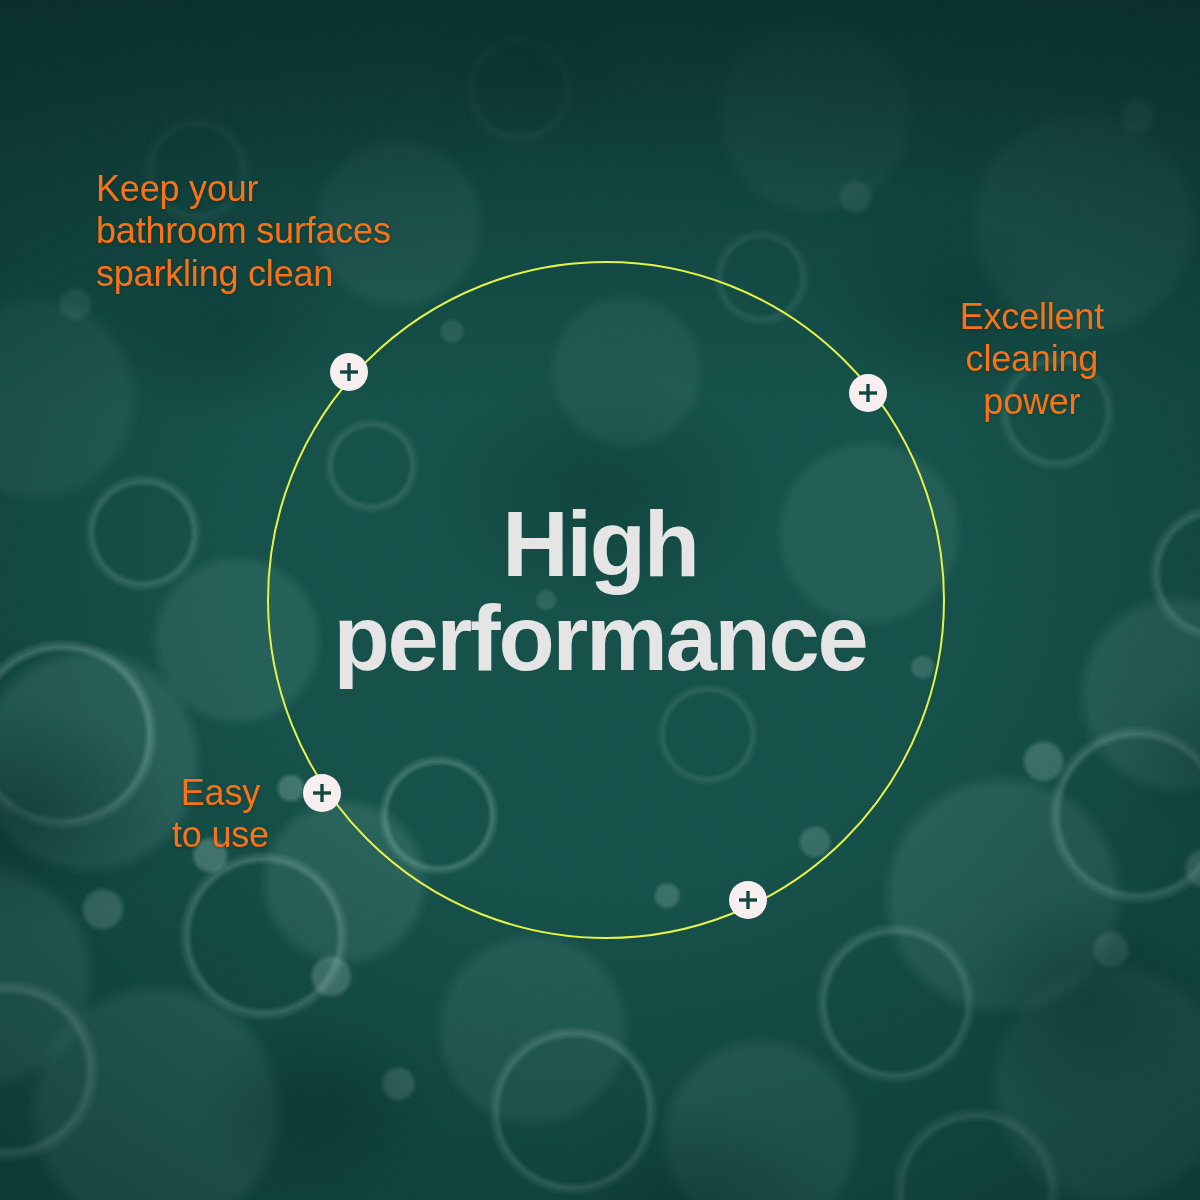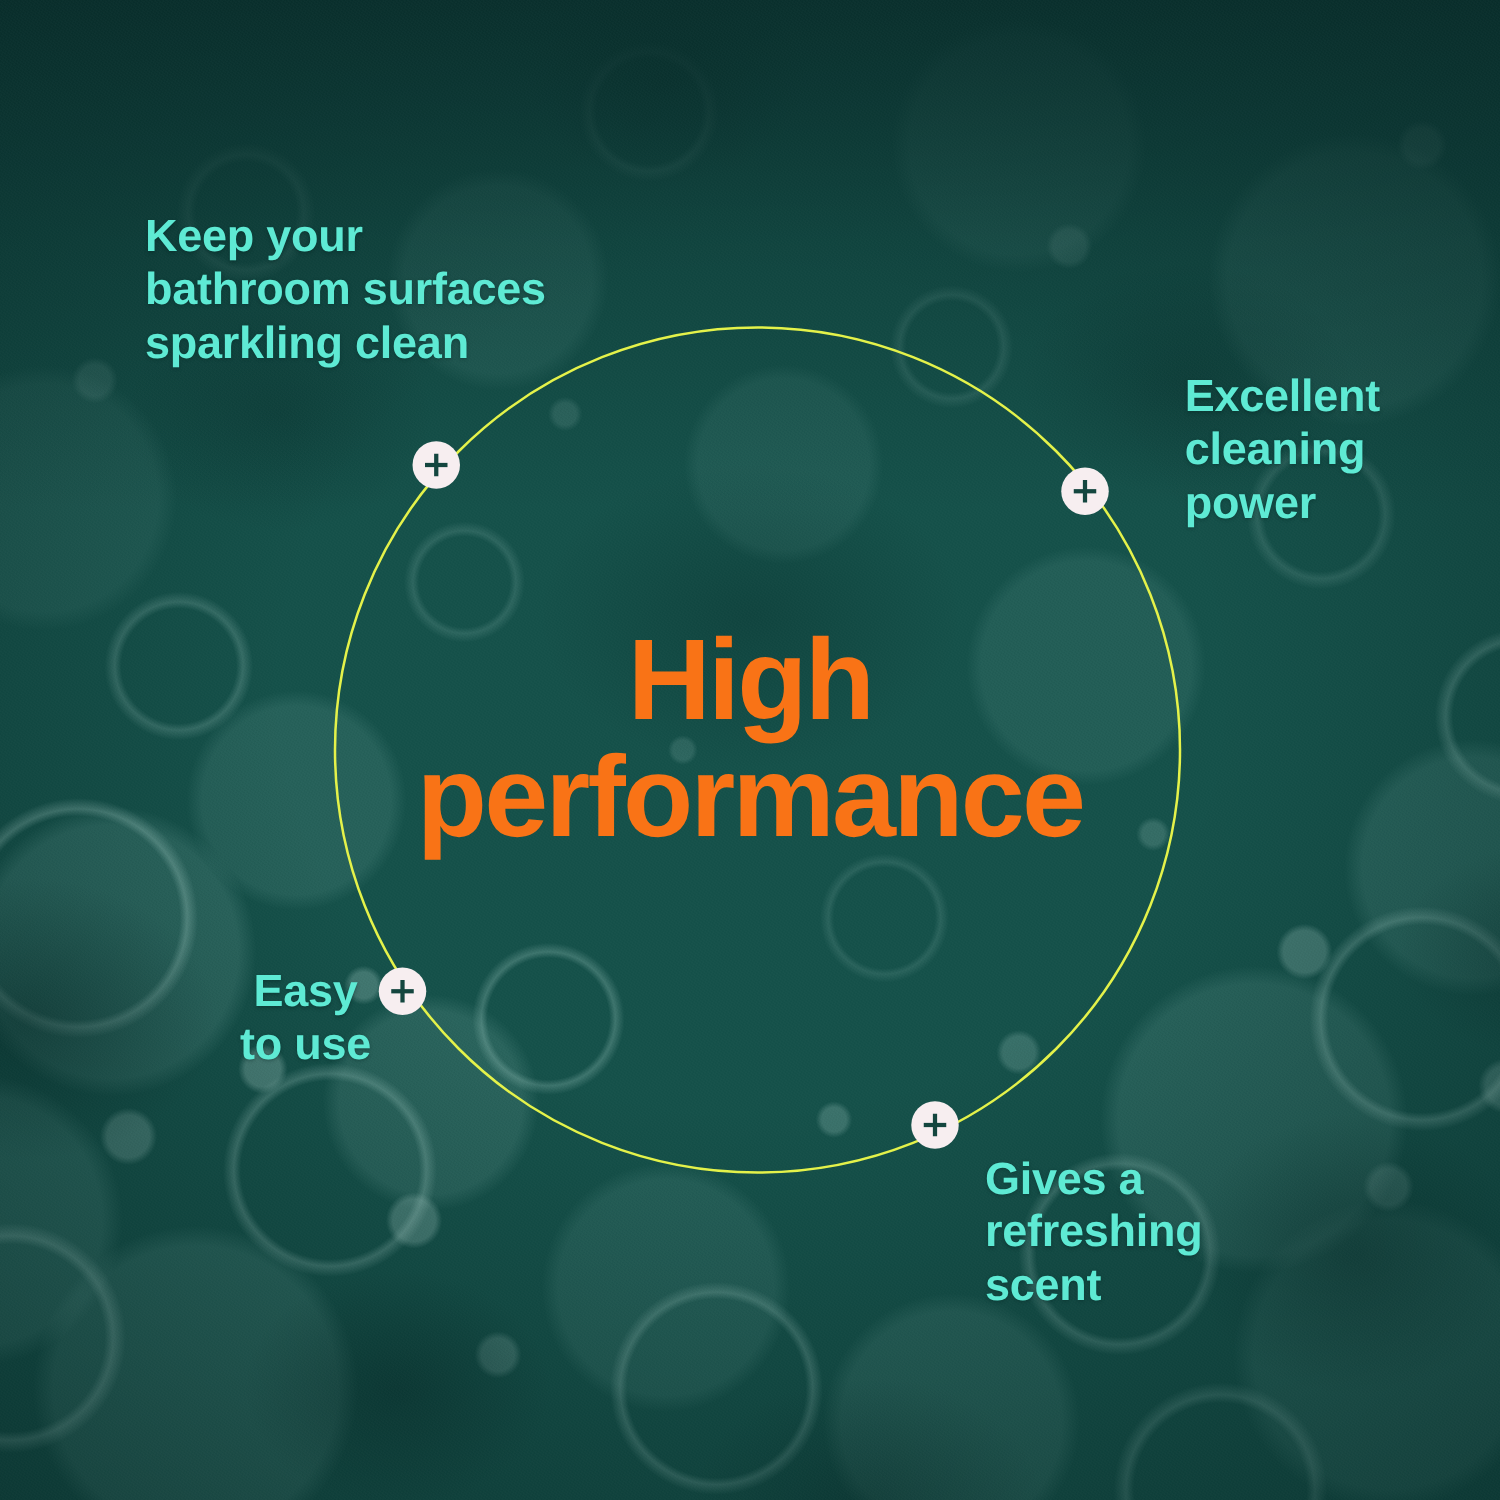--- a/index.html
+++ b/index.html
@@ -128,38 +128,37 @@
   .headline {
     position: absolute;
     left: 0;
     right: 0;
     top: 498px;
     text-align: center;
     font-size: 92px;
     line-height: 1.02;
     font-weight: 700;
     letter-spacing: -2.2px;
+    color: #e5e5e5;
+    white-space: pre-line;
+  }
+
+  
+  .label {
+    position: absolute;
     color: #f97316;
-    white-space: pre-line;
-  }
-
-  
-  .label {
-    position: absolute;
-    color: #5eead4;
     font-size: 36px;
     line-height: 1.18;
-    font-weight: 700;
+    font-weight: 400;
     letter-spacing: -0.2px;
     white-space: pre-line;
     text-shadow: 0 1px 3px rgba(6,40,38,0.45);
-    margin-left: 20px;
   }
   .label-tl { left: 96px;  top: 168px;  text-align: left; }
-  .label-tr { right: 96px; top: 296px;  text-align: left; }
+  .label-tr { right: 96px; top: 296px;  text-align: center; }
   .label-bl { left: 172px; top: 772px;  text-align: center; }
   .label-br { left: 768px; top: 922px;  text-align: left; }
 </style>
 </head>
 <body>
 
 <div id="stage">
 
   <div class="bg-base"></div>
   <div class="bg-foam foam-a"></div>
@@ -199,17 +198,14 @@
 performance</div>
 
   <div class="label label-tl">Keep your
 bathroom surfaces
 sparkling clean</div>
   <div class="label label-tr">Excellent
 cleaning
 power</div>
   <div class="label label-bl">Easy
 to use</div>
-  <div class="label label-br">Gives a
-refreshing
-scent</div>
 
 </div>
 
 </body></html>

